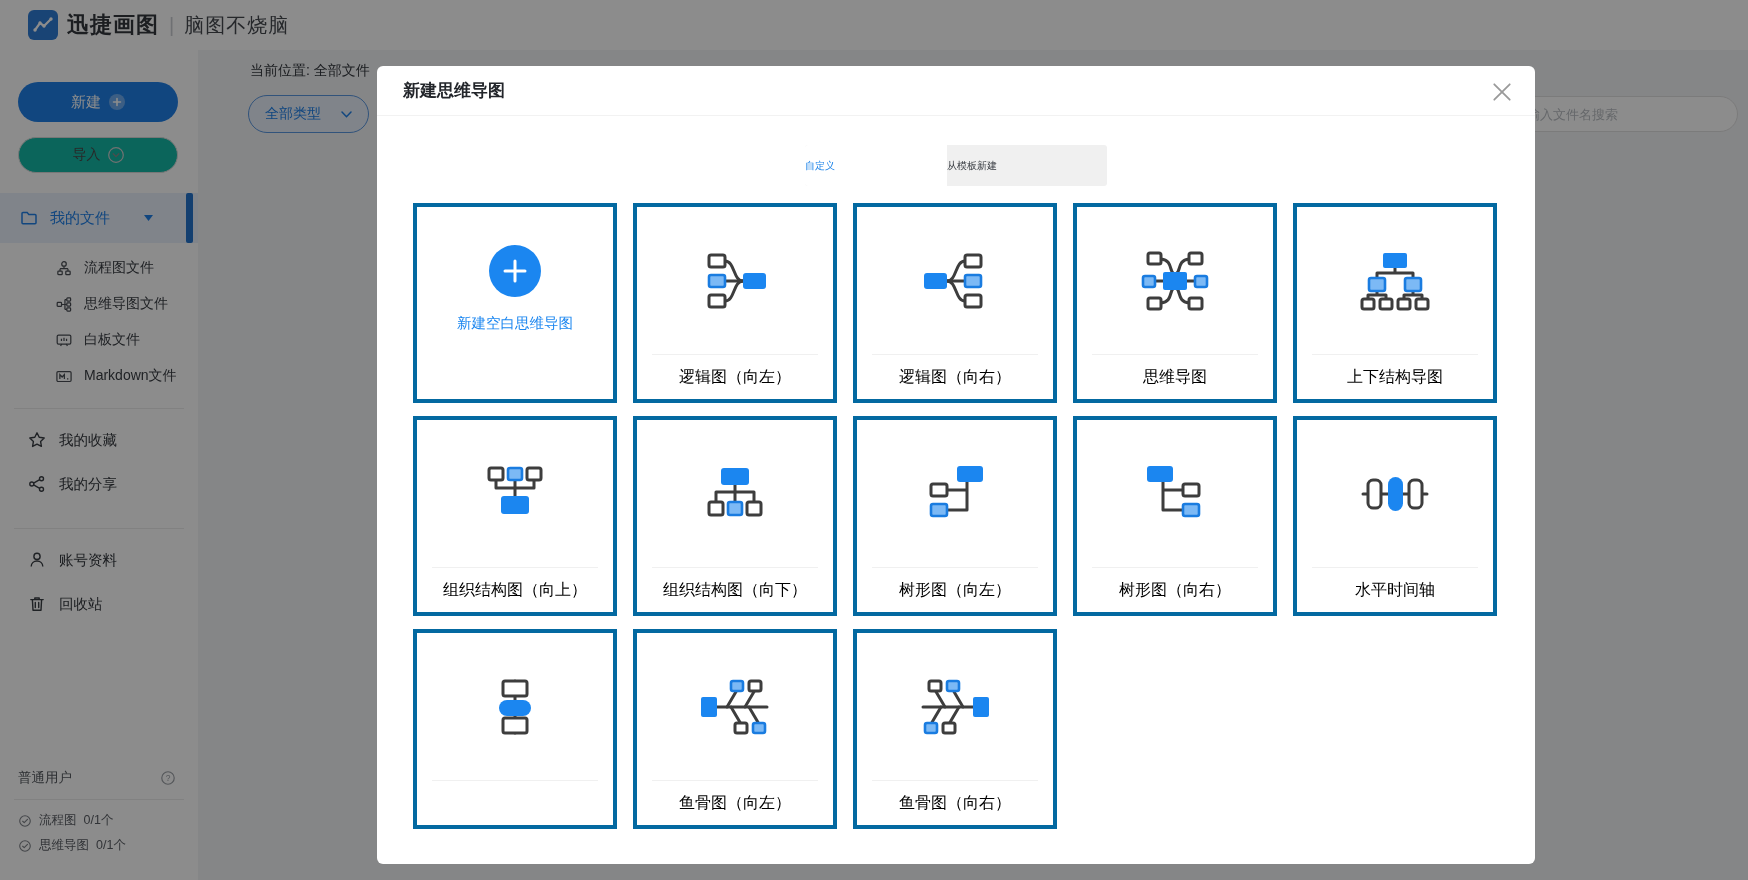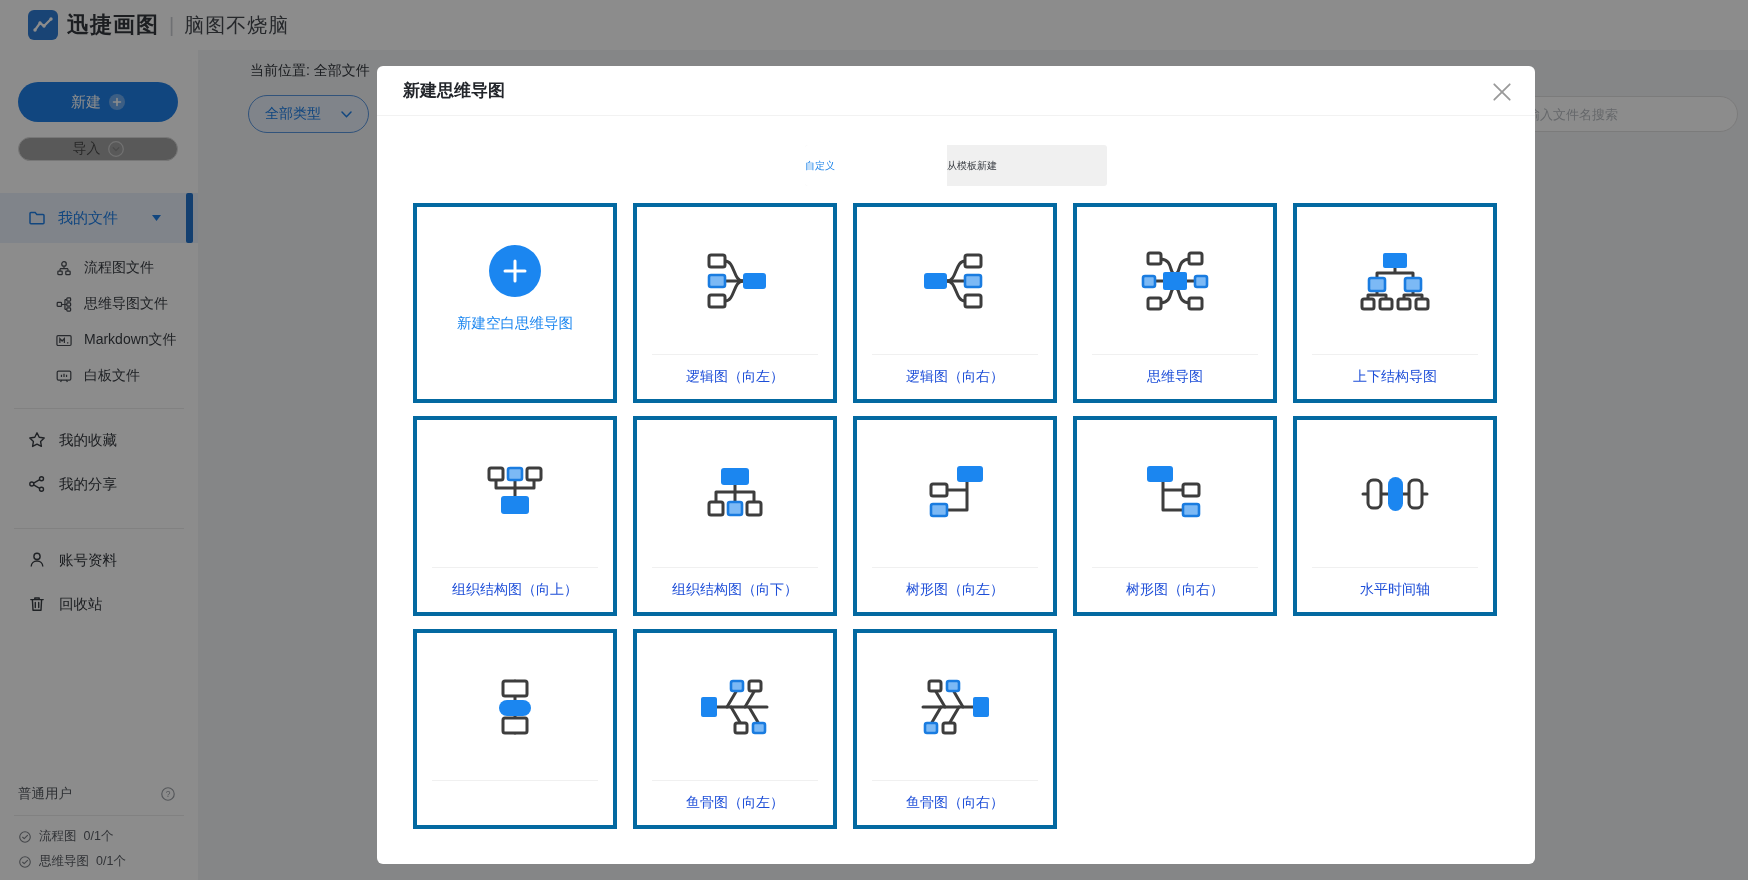--- a/index.html
+++ b/index.html
@@ -9,30 +9,30 @@
   
   .topbar { position:absolute; left:0; top:0; width:1748px; height:50px; background:#fff; display:flex; align-items:center; padding-left:28px; z-index:1; }
   .logo-box { width:30px; height:30px; margin-right:9px; }
   .brand { font-size:22px; font-weight:bold; color:#33373d; letter-spacing:1px; }
   .brand-sep { color:#c9ccd1; font-size:20px; margin:0 10px; font-weight:normal; }
   .tagline { font-size:20px; color:#45494f; letter-spacing:1px; }
 
   
   .sidebar { position:absolute; left:0; top:50px; width:198px; height:830px; background:#fff; z-index:1; }
   .btn-new { position:absolute; left:18px; top:32px; width:160px; height:40px; border-radius:20px; background:#2080e8; border:none; color:#fff; font-size:15px; display:flex; align-items:center; justify-content:center; gap:8px; cursor:pointer; }
-  .btn-import { position:absolute; left:18px; top:87px; width:160px; height:24px; border-radius:18px; background:#a3a3a3; border:1px solid #d9d9d9; color:#4a4a4a; font-size:14px; display:flex; align-items:center; justify-content:center; gap:7px; cursor:pointer; }
-  .row-myfiles { position:absolute; left:0; top:143px; width:198px; height:50px; background:#e9f0fb; display:flex; align-items:center; padding-left:28px; gap:12px; cursor:pointer; }
+  .btn-import { position:absolute; left:18px; top:87px; width:160px; height:36px; border-radius:18px; background:#14b8a6; border:1px solid #d9d9d9; color:#4a4a4a; font-size:14px; display:flex; align-items:center; justify-content:center; gap:7px; cursor:pointer; }
+  .row-myfiles { position:absolute; left:0; top:143px; width:198px; height:50px; background:#e9f0fb; display:flex; align-items:center; padding-left:20px; gap:12px; cursor:pointer; }
   .row-myfiles .lbl { color:#2080e8; font-size:15px; }
   .row-myfiles .caret { margin-left:22px; }
   .sel-bar { position:absolute; right:5px; top:0; width:7px; height:50px; background:#2373cd; border-radius:2px; }
   .subnav { position:absolute; left:0; top:200px; width:198px; }
   .subitem { height:36px; display:flex; align-items:center; padding-left:55px; gap:11px; font-size:14px; color:#3a3e44; cursor:pointer; }
   .sb-div { position:absolute; left:14px; width:170px; height:1px; background:#ececec; }
   .navitem { position:absolute; left:0; width:198px; height:44px; display:flex; align-items:center; padding-left:28px; gap:13px; font-size:14.5px; color:#33373d; cursor:pointer; }
-  .sb-bottom { position:absolute; left:0; bottom:6px; width:198px; }
+  .sb-bottom { position:absolute; left:0; bottom:22px; width:198px; }
   .user-row { display:flex; align-items:center; justify-content:space-between; padding:0 22px 0 18px; height:30px; }
   .user-type { font-size:13.5px; color:#55595f; }
   .quota-div { margin:6px 14px 8px 14px; height:1px; background:#ececec; }
   .quota-row { display:flex; align-items:center; gap:7px; padding-left:18px; height:25px; font-size:12.5px; color:#5a5e64; }
 
   
   .main { position:absolute; left:198px; top:50px; width:1550px; height:830px; background:#f3f4f6; z-index:1; }
   .breadcrumb { position:absolute; left:52px; top:12px; font-size:14px; color:#33373d; }
   .filter-pill { position:absolute; left:50px; top:45px; height:38px; padding:0 16px; border-radius:19px; border:1px solid #5a97e0; background:#e9f1fc; color:#2080e8; font-size:14px; display:flex; align-items:center; gap:20px; cursor:pointer; }
   .search-box { position:absolute; right:10px; top:46px; width:228px; height:36px; border-radius:18px; border:1px solid #e0e0e0; background:#fff; padding:0 16px; font-size:13px; color:#333; outline:none; }
@@ -48,21 +48,21 @@
   .tabs { position:absolute; left:50%; top:79px; transform:translateX(-50%); display:flex; background:#f0f0f0; border-radius:3px; overflow:hidden; }
   .tab { height:41px; display:flex; align-items:center; font-size:10px; color:#33373d; cursor:pointer; }
   .tab--1 { width:142px; }
   .tab--2 { width:160px; }
   .tab--active { background:#fff; color:#1a82e8; }
 
   .grid { position:absolute; left:36px; top:137px; width:1100px; display:grid; grid-template-columns:repeat(5,204px); column-gap:16px; row-gap:13px; }
   .card { position:relative; width:204px; height:200px; background:#fff; border:4px solid #0369a1; border-radius:0; cursor:pointer; }
   .card-iconarea { position:absolute; left:0; top:0; right:0; bottom:44px; display:flex; align-items:center; justify-content:center; }
   .card-divline { position:absolute; left:15px; right:15px; bottom:44px; height:1px; background:#f0f0f0; }
-  .card-label { position:absolute; left:0; right:0; bottom:0; height:44px; display:flex; align-items:center; justify-content:center; font-size:14px; color:#1d4ed8; }
+  .card-label { position:absolute; left:0; right:0; bottom:0; height:44px; display:flex; align-items:center; justify-content:center; font-size:16px; color:#000000; }
   .card--blank { display:flex; flex-direction:column; align-items:center; justify-content:center; gap:17px; padding-bottom:28px; }
   .blank-circle { width:52px; height:52px; border-radius:50%; background:#1b86f0; display:flex; align-items:center; justify-content:center; }
   .blank-label { font-size:14.5px; color:#1b86f0; }
 
   
   .tsvg { display:block; }
   .sd { fill:#fff; stroke:#3d3d3d; stroke-width:3; stroke-linejoin:round; }
   .sl { fill:#7cb9f5; stroke:#1a7ce0; stroke-width:2.6; stroke-linejoin:round; }
   .sb { fill:#1b86f0; }
   .ln { fill:none; stroke:#3d3d3d; stroke-width:3; stroke-linecap:round; stroke-linejoin:round; }
@@ -134,35 +134,35 @@
           <rect x="12" y="2" width="4" height="3.4" rx="0.8"></rect>
           <rect x="12" y="7.3" width="4" height="3.4" rx="0.8"></rect>
           <rect x="12" y="12.6" width="4" height="3.4" rx="0.8"></rect>
         </g>
       </svg>
       <span>思维导图文件</span>
     </div>
     <div class="subitem">
       <svg class="nav-ic" width="17" height="17" viewBox="0 0 18 18">
         <g fill="none" stroke="#4a4e54" stroke-width="1.3">
-          <rect x="1.5" y="3.8" width="15" height="10.5" rx="1.2"></rect>
-          <path d="M4.6 11.6 V6.9 L7 9.5 L9.4 6.9 V11.6 M12.2 11.6 H13.6"></path>
-        </g>
-      </svg>
-      <span>Markdown文件</span>
-    </div>
-    <div class="subitem">
-      <svg class="nav-ic" width="17" height="17" viewBox="0 0 18 18">
-        <g fill="none" stroke="#4a4e54" stroke-width="1.3">
           <rect x="1.8" y="3.2" width="14.4" height="9.6" rx="1.4"></rect>
           <path d="M6.3 7.2 v2.2 M9 6 v3.4 M11.7 7.2 v2.2"></path>
           <path d="M6.5 12.8 l-1.1 2.1 M11.5 12.8 l1.1 2.1"></path>
         </g>
       </svg>
       <span>白板文件</span>
+    </div>
+    <div class="subitem">
+      <svg class="nav-ic" width="17" height="17" viewBox="0 0 18 18">
+        <g fill="none" stroke="#4a4e54" stroke-width="1.3">
+          <rect x="1.5" y="3.8" width="15" height="10.5" rx="1.2"></rect>
+          <path d="M4.6 11.6 V6.9 L7 9.5 L9.4 6.9 V11.6 M12.2 11.6 H13.6"></path>
+        </g>
+      </svg>
+      <span>Markdown文件</span>
     </div>
   </div>
 
   <div class="sb-div" style="top:358px"></div>
 
   <div class="navitem" style="top:368px">
     <svg class="nav-ic" width="18" height="18" viewBox="0 0 18 18">
       <path d="M9 1.8 L11.2 6.3 16.2 7 12.6 10.5 13.4 15.4 9 13.1 4.6 15.4 5.4 10.5 1.8 7 6.8 6.3 Z" fill="none" stroke="#3a3e44" stroke-width="1.4" stroke-linejoin="round"></path>
     </svg>
     <span>我的收藏</span>

